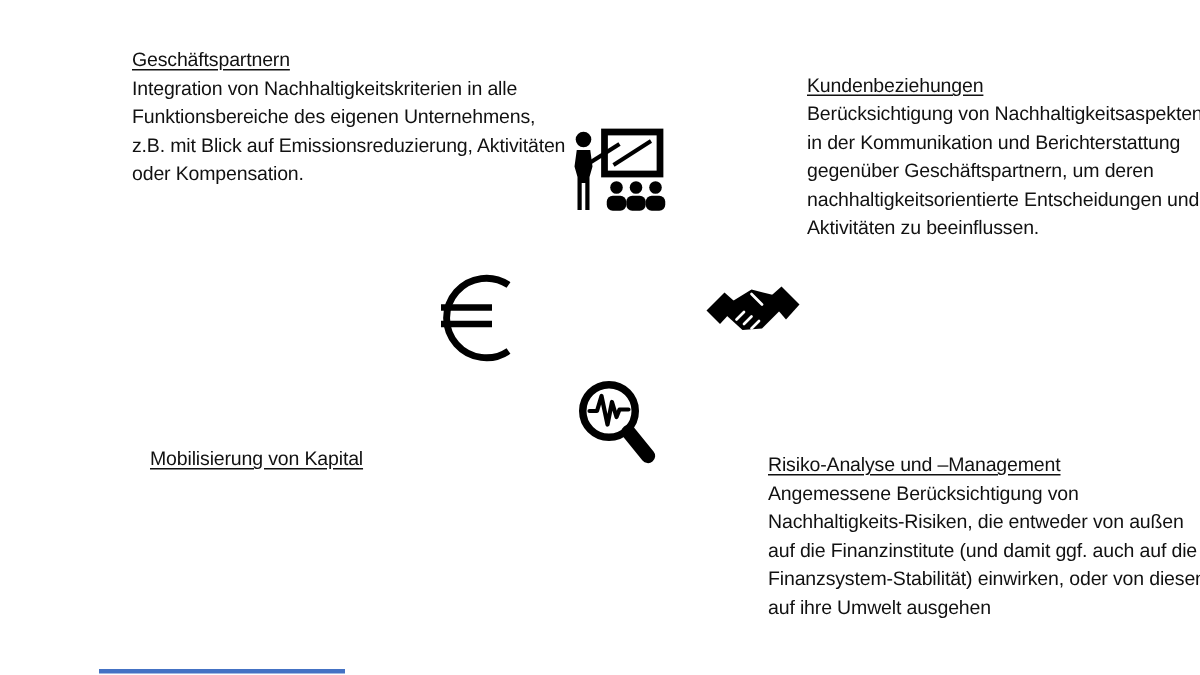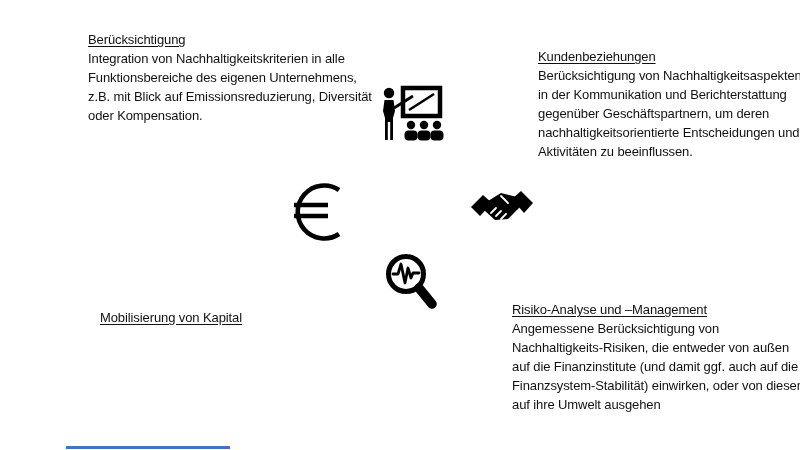--- a/index.html
+++ b/index.html
@@ -13,21 +13,21 @@
   }
   .block { position: absolute; font-size: 13px; line-height: 19px; letter-spacing: -0.1px; }
   .block h2 {
     font-size: 13px; font-weight: 400; margin: 0 0 0 0;
     text-decoration: underline; text-underline-offset: 2px;
   }
   .block p { margin: 0; }
 
   .block.tl { left: 88px;  top: 30px;  width: 292px; }
   .block.tr { left: 538px; top: 47px;  width: 272px; }
-  .block.bl { left: 100px; top: 308px; width: 296px; }
+  .block.bl { left: 100px; top: 296px; width: 296px; }
   .block.br { left: 512px; top: 300px; width: 296px; }
 
   .icon { position: absolute; }
   .icon svg { display: block; width: 100%; height: 100%; }
   .icon-presentation { left: 380px; top: 84px;  width: 64px; height: 58px; }
   .icon-euro         { left: 292px; top: 176px; width: 54px; height: 72px; }
   .icon-handshake    { left: 470px; top: 188px; width: 64px; height: 44px; }
   .icon-magnifier    { left: 382px; top: 252px; width: 56px; height: 58px; }
 
   .accent-line {
@@ -36,22 +36,22 @@
     width: 164px; height: 3px;
     background: #4472C4;
   }
 </style>
 </head>
 <body>
 
 <div class="slide">
 
   <section class="block tl">
-    <h2>Berücksichtigung</h2>
-    <p>Integration von Nachhaltigkeitskriterien in alle Funktionsbereiche des eigenen Unternehmens, z.B. mit Blick auf Emissionsreduzierung, Diversität oder Kompensation.</p>
+    <h2>Geschäftspartnern</h2>
+    <p>Integration von Nachhaltigkeitskriterien in alle Funktionsbereiche des eigenen Unternehmens, z.B. mit Blick auf Emissionsreduzierung, Aktivitäten oder Kompensation.</p>
   </section>
 
   <section class="block tr">
     <h2>Kundenbeziehungen</h2>
     <p>Berücksichtigung von Nachhaltigkeitsaspekten in der Kommunikation und Berichterstattung gegenüber Geschäftspartnern, um deren nachhaltigkeitsorientierte Entscheidungen und Aktivitäten zu beeinflussen.</p>
   </section>
 
   <section class="block bl">
     <h2>Mobilisierung von Kapital</h2>
   </section>

